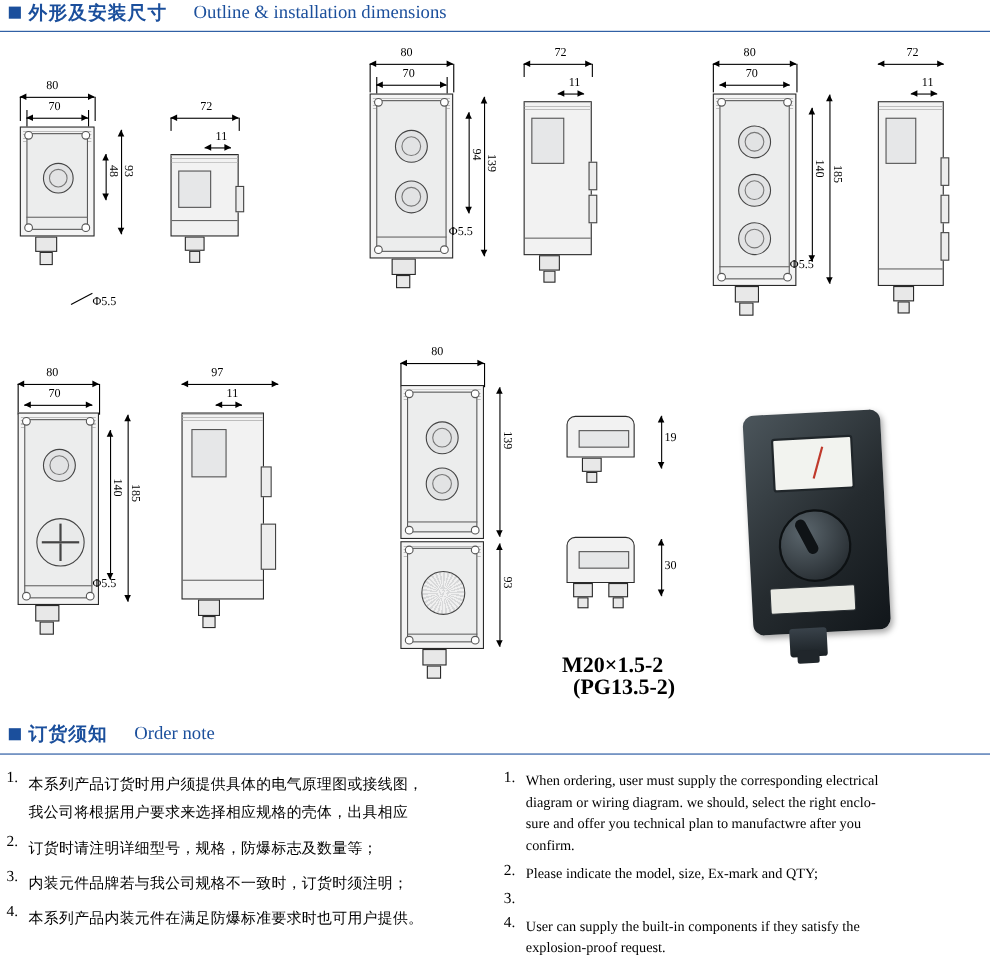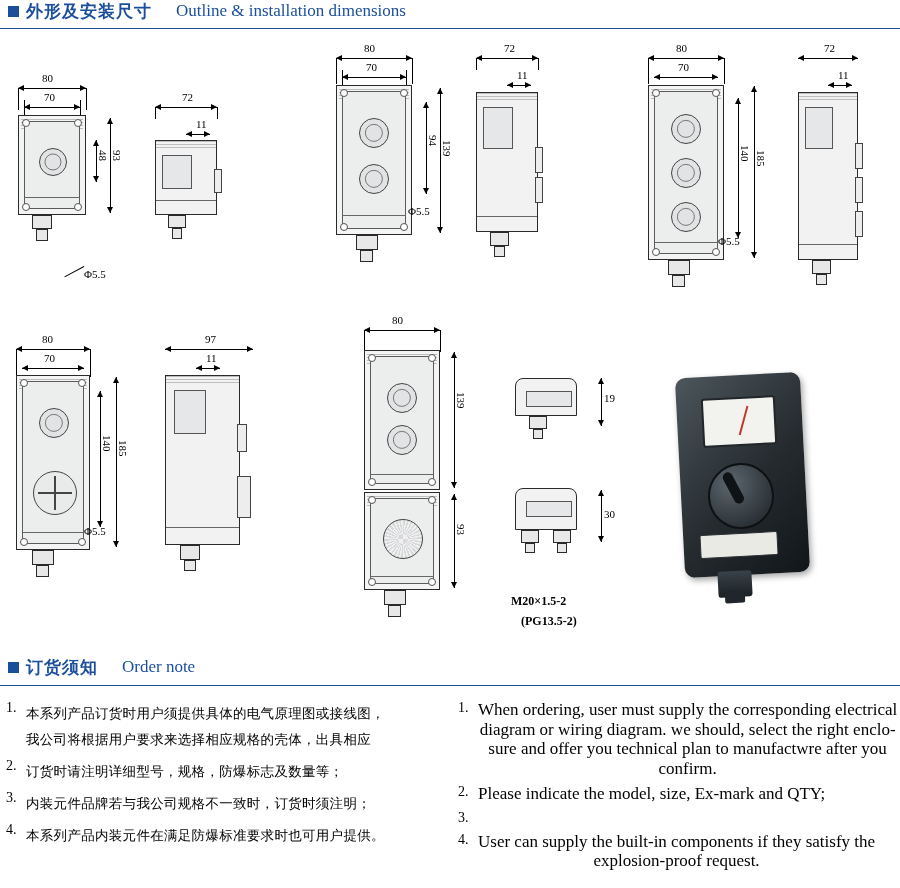--- a/index.html
+++ b/index.html
@@ -65,30 +65,30 @@
      border-radius:10px;transform:rotate(-3deg);box-shadow:2px 3px 6px rgba(0,0,0,.35);}
   .photo .meter{position:absolute;left:22px;top:22px;width:70px;height:45px;background:#f2f3ef;border:2px solid #20262a;border-radius:3px;transform:rotate(-3deg);}
   .photo .meter .needle{position:absolute;left:34px;top:6px;width:1.5px;height:30px;background:#c0392b;transform:rotate(18deg);transform-origin:bottom center;}
   .photo .knobwrap{position:absolute;left:28px;top:88px;width:62px;height:62px;border-radius:50%;
      background:radial-gradient(circle at 35% 30%,#5b666d,#1b2024);transform:rotate(-3deg);border:2px solid #0d1113;}
   .photo .knobwrap .lever{position:absolute;left:26px;top:4px;width:10px;height:34px;background:#0f1316;border-radius:5px;transform:rotate(-25deg);transform-origin:bottom center;}
   .photo .plate{position:absolute;left:20px;top:158px;width:76px;height:22px;background:#e9eae4;border:1px solid #2a3034;border-radius:2px;transform:rotate(-3deg);}
   .photo .gl{position:absolute;left:38px;top:196px;width:34px;height:26px;background:linear-gradient(#39424a,#1a2024);border-radius:3px;transform:rotate(-3deg);}
   .photo .gl2{position:absolute;left:45px;top:216px;width:20px;height:12px;background:#20262b;border-radius:2px;transform:rotate(-3deg);}
 
-  .label-txt{position:absolute;font-family:"Liberation Serif", serif;font-weight:bold;font-size:12px;white-space:nowrap;}
+  .label-txt{position:absolute;font-family:"Liberation Serif", serif;font-weight:bold;font-size:20px;white-space:nowrap;}
 
   
   .notes{position:absolute;top:700px;}
   .notes-cn{left:6px;width:420px;}
   .notes-en{left:458px;width:440px;}
   .note-item{position:relative;display:flex;margin-bottom:6px;}
   .note-num{font-family:"Liberation Serif", serif;font-size:14px;width:20px;flex:0 0 20px;text-align:left;}
   .note-cn-txt{font-family:"DejaVu Sans", sans-serif;font-size:13.5px;line-height:26px;letter-spacing:.3px;}
-  .note-en-txt{font-family:"Liberation Serif", serif;font-size:17px;line-height:19.5px;text-align:center;}
+  .note-en-txt{font-family:"Liberation Serif", serif;font-size:13px;line-height:19.5px;}
 </style>
 </head>
 <body>
 
 <div class="page">
 
   <div class="sec-head" id="head1">
     <span class="sq"></span>
     <span class="cn">外形及安装尺寸</span>
     <span class="en">Outline &amp; installation dimensions</span>
@@ -307,21 +307,21 @@
     <div class="dimline dimv" style="left:100px;top:66px;height:136px;"></div>
     <div class="arrowU" style="left:97px;top:66px;"></div>
       <div class="arrowD" style="left:97px;top:196px;"></div>
     <div class="dimtxt" style="left:101px;top:110px;writing-mode:vertical-rl;">140</div>
     <div class="dimline dimv" style="left:116px;top:52px;height:170px;"></div>
     <div class="arrowU" style="left:113px;top:52px;"></div>
       <div class="arrowD" style="left:113px;top:216px;"></div>
     <div class="dimtxt" style="left:117px;top:115px;writing-mode:vertical-rl;">185</div>
     <div class="dimtxt" style="left:84px;top:200px;font-size:11px;">Φ5.5</div>
 
-    <div class="dimtxt" style="left:205px;top:8px;font-family:Liberation Serif, serif;">97</div>
+    <div class="dimtxt" style="left:192px;top:8px;font-family:Liberation Serif, serif;">97</div>
     <div class="dimline dimh" style="left:165px;top:24px;width:88px;"></div>
     <div class="arrowL" style="left:165px;top:21px;"></div>
       <div class="arrowR" style="left:247px;top:21px;"></div>
     <div class="dimtxt" style="left:206px;top:27px;">11</div>
     <div class="dimline dimh" style="left:196px;top:43px;width:24px;"></div>
     <div class="arrowL" style="left:196px;top:40px;"></div>
       <div class="arrowR" style="left:214px;top:40px;"></div>
 
     <div class="side" style="left:165px;top:50px;width:75px;height:170px;">
       <div style="position:absolute;left:0;top:0;width:100%;height:7px;background:repeating-linear-gradient(to bottom,#bdbdbd 0 1px,transparent 1px 3px);"></div>

